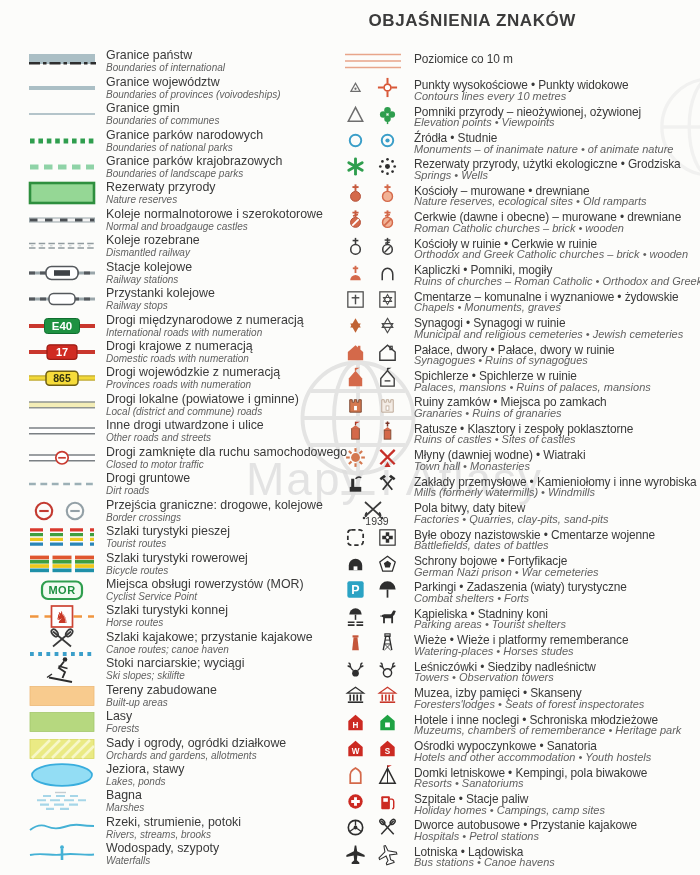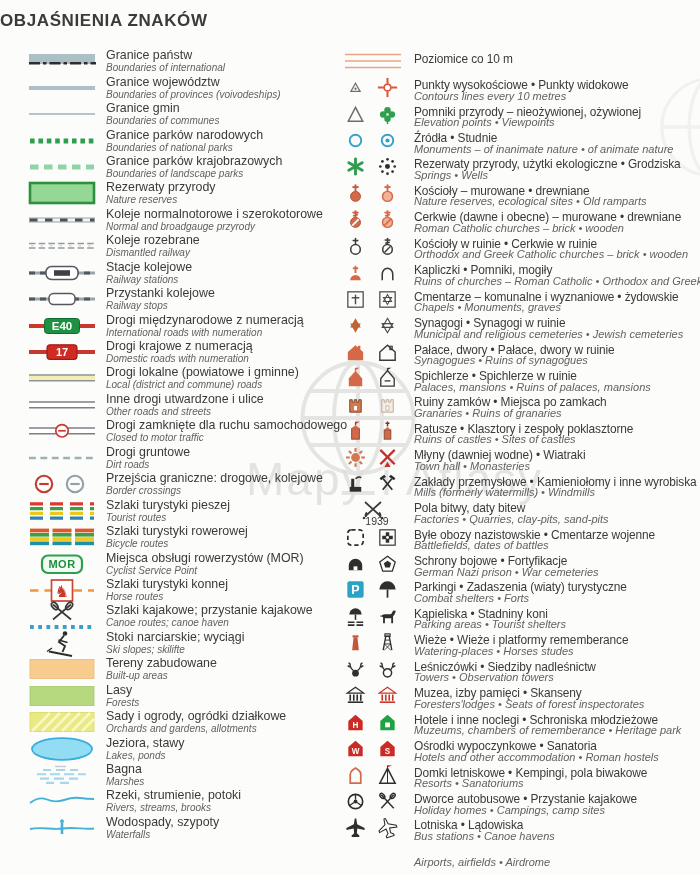--- a/index.html
+++ b/index.html
@@ -3,21 +3,21 @@
 <meta charset="utf-8">
 <style>
   html,body{margin:0;padding:0;}
   body{
     width:700px;height:875px;position:relative;overflow:hidden;
     background:#fcfcfa;
     font-family:"Liberation Sans",sans-serif;
     -webkit-font-smoothing:antialiased;
   }
   .title{
-    position:absolute;top:11px;left:0;width:576px;text-align:left;
+    position:absolute;top:11px;left:0;width:576px;text-align:right;
     font-size:17px;font-weight:bold;letter-spacing:.6px;color:#3b3b3b;
   }
   
   .watermark{position:absolute;inset:0;z-index:0;pointer-events:none;}
   .wm-globe{position:absolute;left:283px;top:352px;opacity:.62;}
   .wm-globe2{position:absolute;left:645px;top:62px;opacity:.35;}
   .wm-text{
     position:absolute;left:246px;top:452px;
     font-size:46px;letter-spacing:2px;color:#dedede;opacity:.8;white-space:nowrap;
   }
@@ -153,21 +153,21 @@
         <span class="icon">
           <svg width="68" height="22" viewBox="0 0 68 22">
             <line x1="1" y1="11" x2="67" y2="11" stroke="#98a4a8" stroke-width="5.2"></line>
             <line x1="2" y1="11" x2="66" y2="11" stroke="#f4f4f4" stroke-width="2.8"></line>
             <line x1="2" y1="11" x2="66" y2="11" stroke="#4b5054" stroke-width="2.8" stroke-dasharray="7.5 7.5"></line>
           </svg>
         </span>
       </div>
       <div class="texts">
         <div class="pl">Koleje normalnotorowe i szerokotorowe</div>
-        <div class="en">Normal and broadgauge przyrody</div>
+        <div class="en">Normal and broadgauge castles</div>
       </div>
     </div>
     <div class="row">
       <div class="sym">
         <span class="icon">
           <svg width="68" height="22" viewBox="0 0 68 22">
             <line x1="1" y1="8.5" x2="67" y2="8.5" stroke="#919b9f" stroke-width="1.7" stroke-dasharray="6.5 3.2"></line>
             <line x1="1" y1="13" x2="67" y2="13" stroke="#919b9f" stroke-width="1.7" stroke-dasharray="6.5 3.2"></line>
             <line x1="3" y1="10.8" x2="65" y2="10.8" stroke="#c2cacc" stroke-width="1" stroke-dasharray="2.5 7"></line>
           </svg>
@@ -230,20 +230,36 @@
           <svg width="68" height="22" viewBox="0 0 68 22">
             <line x1="1" y1="11" x2="67" y2="11" stroke="#c9372d" stroke-width="4.2"></line>
             <rect x="19" y="3.8" width="30" height="14.5" rx="3" fill="#d02b22" stroke="#9c1c15" stroke-width="1.2"></rect>
             <text x="34" y="14.8" text-anchor="middle" font-size="11" font-weight="bold" fill="#fff" font-family="Liberation Sans, sans-serif">17</text>
           </svg>
         </span>
       </div>
       <div class="texts">
         <div class="pl">Drogi krajowe z numeracją</div>
         <div class="en">Domestic roads with numeration</div>
+      </div>
+    </div>
+    <div class="row">
+      <div class="sym">
+        <span class="icon">
+          <svg width="68" height="22" viewBox="0 0 68 22">
+            <line x1="1" y1="11" x2="67" y2="11" stroke="#c0aa30" stroke-width="5.4"></line>
+            <line x1="1" y1="11" x2="67" y2="11" stroke="#f2d838" stroke-width="3.2"></line>
+            <rect x="18" y="4.2" width="32" height="14" rx="3.5" fill="#f6dc3a" stroke="#6e5e12" stroke-width="1.5"></rect>
+            <text x="34" y="14.8" text-anchor="middle" font-size="10.5" font-weight="bold" fill="#33330f" font-family="Liberation Sans, sans-serif">865</text>
+          </svg>
+        </span>
+      </div>
+      <div class="texts">
+        <div class="pl">Drogi wojewódzkie z numeracją</div>
+        <div class="en">Provinces roads with numeration</div>
       </div>
     </div>
     <div class="row">
       <div class="sym">
         <span class="icon">
           <svg width="68" height="22" viewBox="0 0 68 22">
             <rect x="1" y="8" width="66" height="5.8" fill="#f3edb6"></rect>
             <line x1="1" y1="8" x2="67" y2="8" stroke="#8f9490" stroke-width="1.4"></line>
             <line x1="1" y1="13.8" x2="67" y2="13.8" stroke="#8f9490" stroke-width="1.4"></line>
           </svg>
@@ -1105,21 +1121,21 @@
         </span>
         <span class="icon">
           <svg width="23" height="23" viewBox="0 0 24 24">
             <path d="M4.5,10.5 L12,4 L19.5,10.5 V20 H4.5 Z" fill="#1fa243"></path>
             <rect x="9.5" y="12" width="5" height="5" fill="#fff"></rect>
           </svg>
         </span>
       </div>
       <div class="texts">
         <div class="pl">Hotele i inne noclegi • Schroniska młodzieżowe</div>
-        <div class="en">Hotels and other accommodation • Roman hostels</div>
+        <div class="en">Hotels and other accommodation • Youth hostels</div>
       </div>
     </div>
     <div class="row">
       <div class="sym">
         <span class="icon">
           <svg width="23" height="23" viewBox="0 0 24 24">
             <path d="M4.5,10.5 L12,4 L19.5,10.5 V20 H4.5 Z" fill="#cc2a22"></path>
             <text x="12" y="17.3" text-anchor="middle" font-size="8.5" font-weight="bold" fill="#fff" font-family="Liberation Sans, sans-serif">W</text>
           </svg>
         </span>
@@ -1147,20 +1163,41 @@
             <path d="M12,4.5 L20,20 H4 Z" fill="none" stroke="#2e2e2e" stroke-width="1.6"></path>
             <line x1="12" y1="4.5" x2="12" y2="20" stroke="#2e2e2e" stroke-width="1.1"></line>
             <line x1="12" y1="4.5" x2="12" y2="1.5" stroke="#2e2e2e" stroke-width="1.1"></line>
             <path d="M12,1.3 h4.5 l-4.5,2.4 z" fill="#cc2a22"></path>
           </svg>
         </span>
       </div>
       <div class="texts">
         <div class="pl">Domki letniskowe • Kempingi, pola biwakowe</div>
         <div class="en">Holiday homes • Campings, camp sites</div>
+      </div>
+    </div>
+    <div class="row">
+      <div class="sym">
+        <span class="icon">
+          <svg width="23" height="23" viewBox="0 0 24 24">
+            <circle cx="12" cy="12" r="7.5" fill="#cc2a22"></circle>
+            <path d="M12,7.5 v9 M7.5,12 h9" stroke="#fff" stroke-width="3"></path>
+          </svg>
+        </span>
+        <span class="icon">
+          <svg width="23" height="23" viewBox="0 0 24 24">
+            <rect x="5.5" y="6.5" width="9" height="13.5" rx="1" fill="#cc2a22"></rect>
+            <rect x="7.6" y="8.5" width="4.8" height="3.8" fill="#fff"></rect>
+            <path d="M14.5,9.5 h2.3 q1.7,0.5 1.7,2.6 v5.8 q0,1.6 -1.6,1.6" fill="none" stroke="#cc2a22" stroke-width="1.5"></path>
+          </svg>
+        </span>
+      </div>
+      <div class="texts">
+        <div class="pl">Szpitale • Stacje paliw</div>
+        <div class="en">Hospitals • Petrol stations</div>
       </div>
     </div>
     <div class="row">
       <div class="sym">
         <span class="icon">
           <svg width="23" height="23" viewBox="0 0 24 24">
             <circle cx="12" cy="12" r="7.5" fill="none" stroke="#2e2e2e" stroke-width="1.7"></circle>
             <circle cx="12" cy="12" r="2" fill="#2e2e2e"></circle>
             <g stroke="#2e2e2e" stroke-width="1.4">
               <line x1="12" y1="10" x2="12" y2="5"></line>

